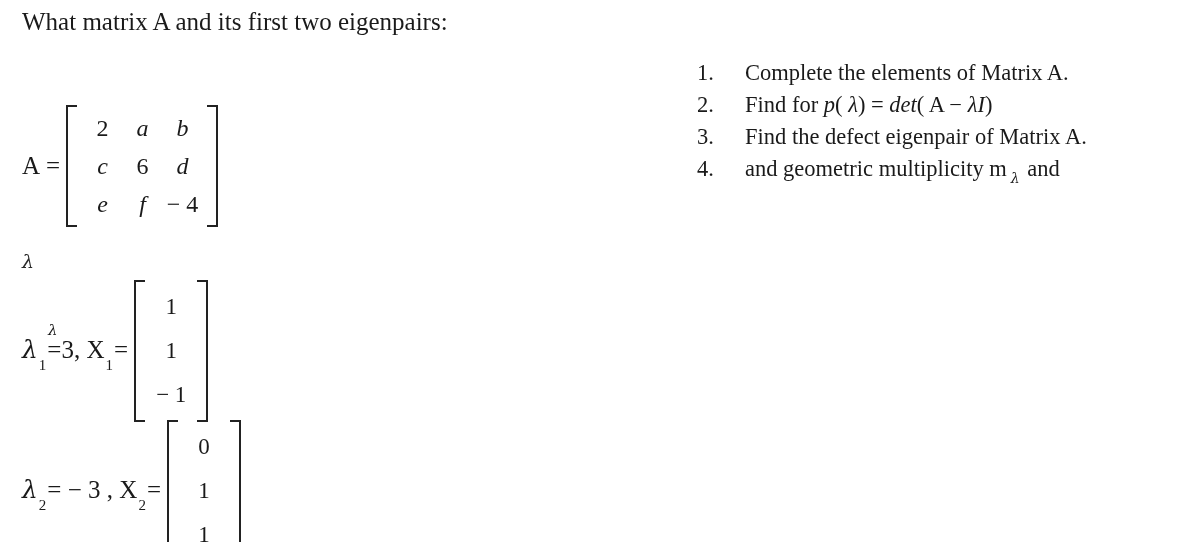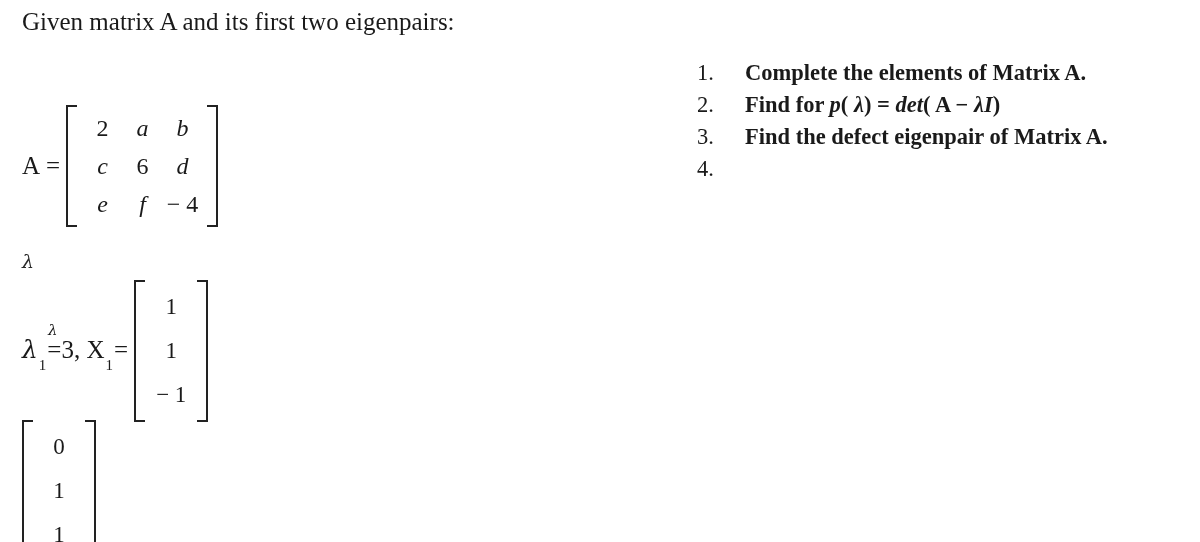--- a/index.html
+++ b/index.html
@@ -140,21 +140,21 @@
     display: flex;
     align-items: flex-start;
     font-size: 22.5px;
     line-height: 30px;
     margin-bottom: 2px;
   }
   .task-num {
     width: 48px;
     flex: none;
   }
-  .task-body { flex: 1; font-weight: bold; }
+  .task-body { flex: 1; }
   .task-body .ln { display: block; white-space: nowrap; }
   .it { font-style: italic; }
   .vsub {
     font-size: 14px;
     position: relative;
     top: 7px;
     font-style: italic;
     font-family: "DejaVu Serif", serif;
     padding-left: 1px;
   }
@@ -163,21 +163,21 @@
     position: relative;
     top: 7px;
     font-style: italic;
     font-family: "DejaVu Serif", serif;
     padding: 0 2px 0 4px;
   }
 </style>
 </head>
 <body>
 
-<div class="prompt-heading">Given matrix A and its first two eigenpairs:</div>
+<div class="prompt-heading">What matrix A and its first two eigenpairs:</div>
 
 <div class="math-col">
 
   <div class="eq-A">
     <span class="lhs">A =</span>
     <span class="matrix">
       <span class="brk left"></span>
       <span class="mrows" id="matrix-a-rows">
           <span class="mrow">
             <span class="mcell">2</span>
@@ -218,20 +218,24 @@
           </span>
           <span class="mrow">
             <span class="mcell">− 1</span>
           </span>
         </span>
       <span class="brk right"></span>
     </span>
   </div>
 
   <div class="eigrow eig2">
+    <span class="lhs">
+      <span class="lam">λ</span><span class="sub">2</span><span>= − 3 ,</span>
+      <span>X</span><span class="sub">2</span><span>=</span>
+    </span>
     <span class="matrix vec">
       <span class="brk left"></span>
       <span class="mrows" id="vec2-rows">
           <span class="mrow">
             <span class="mcell">0</span>
           </span>
           <span class="mrow">
             <span class="mcell">1</span>
           </span>
           <span class="mrow">
@@ -259,15 +263,16 @@
     </li>
     <li class="task-item">
       <span class="task-num">3.</span>
       <span class="task-body">
         <span class="ln"><span>Find the defect eigenpair of Matrix A.</span></span>
       </span>
     </li>
     <li class="task-item">
       <span class="task-num">4.</span>
       <span class="task-body">
+        <span class="ln"><span>and geometric multiplicity m</span><span class="vsub-sp">λ</span><span> and</span></span>
       </span>
     </li>
   </ol>
 
 </body></html>

